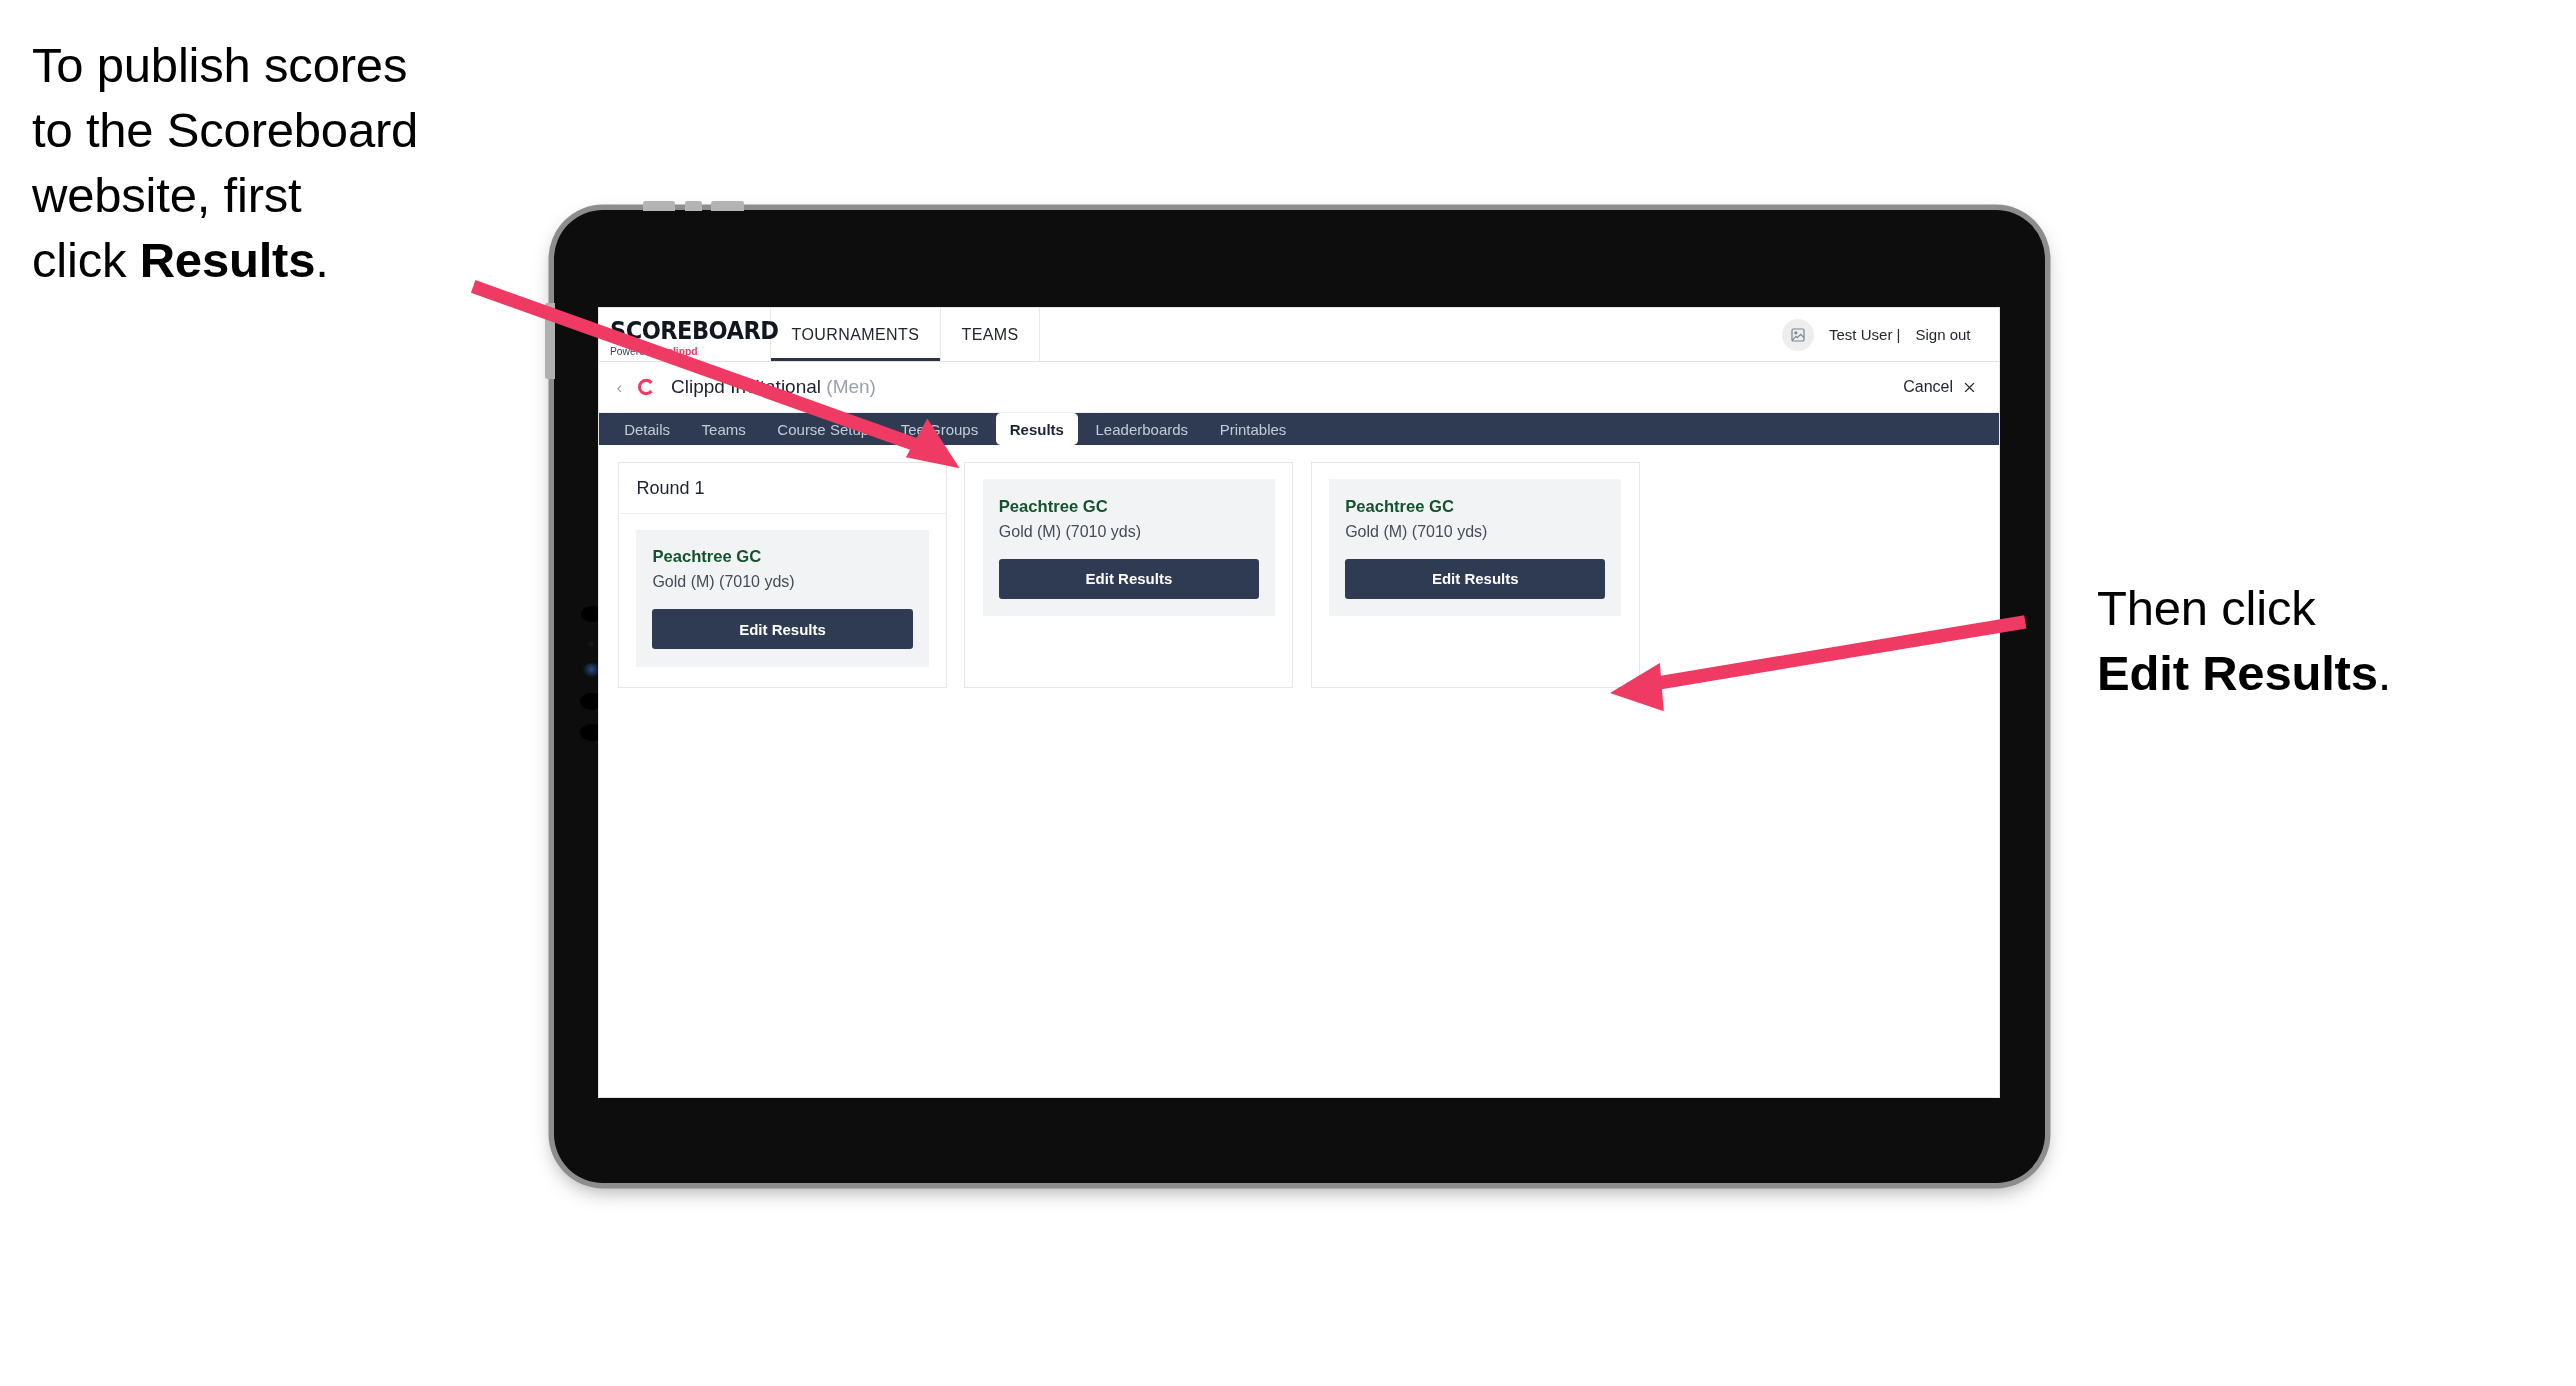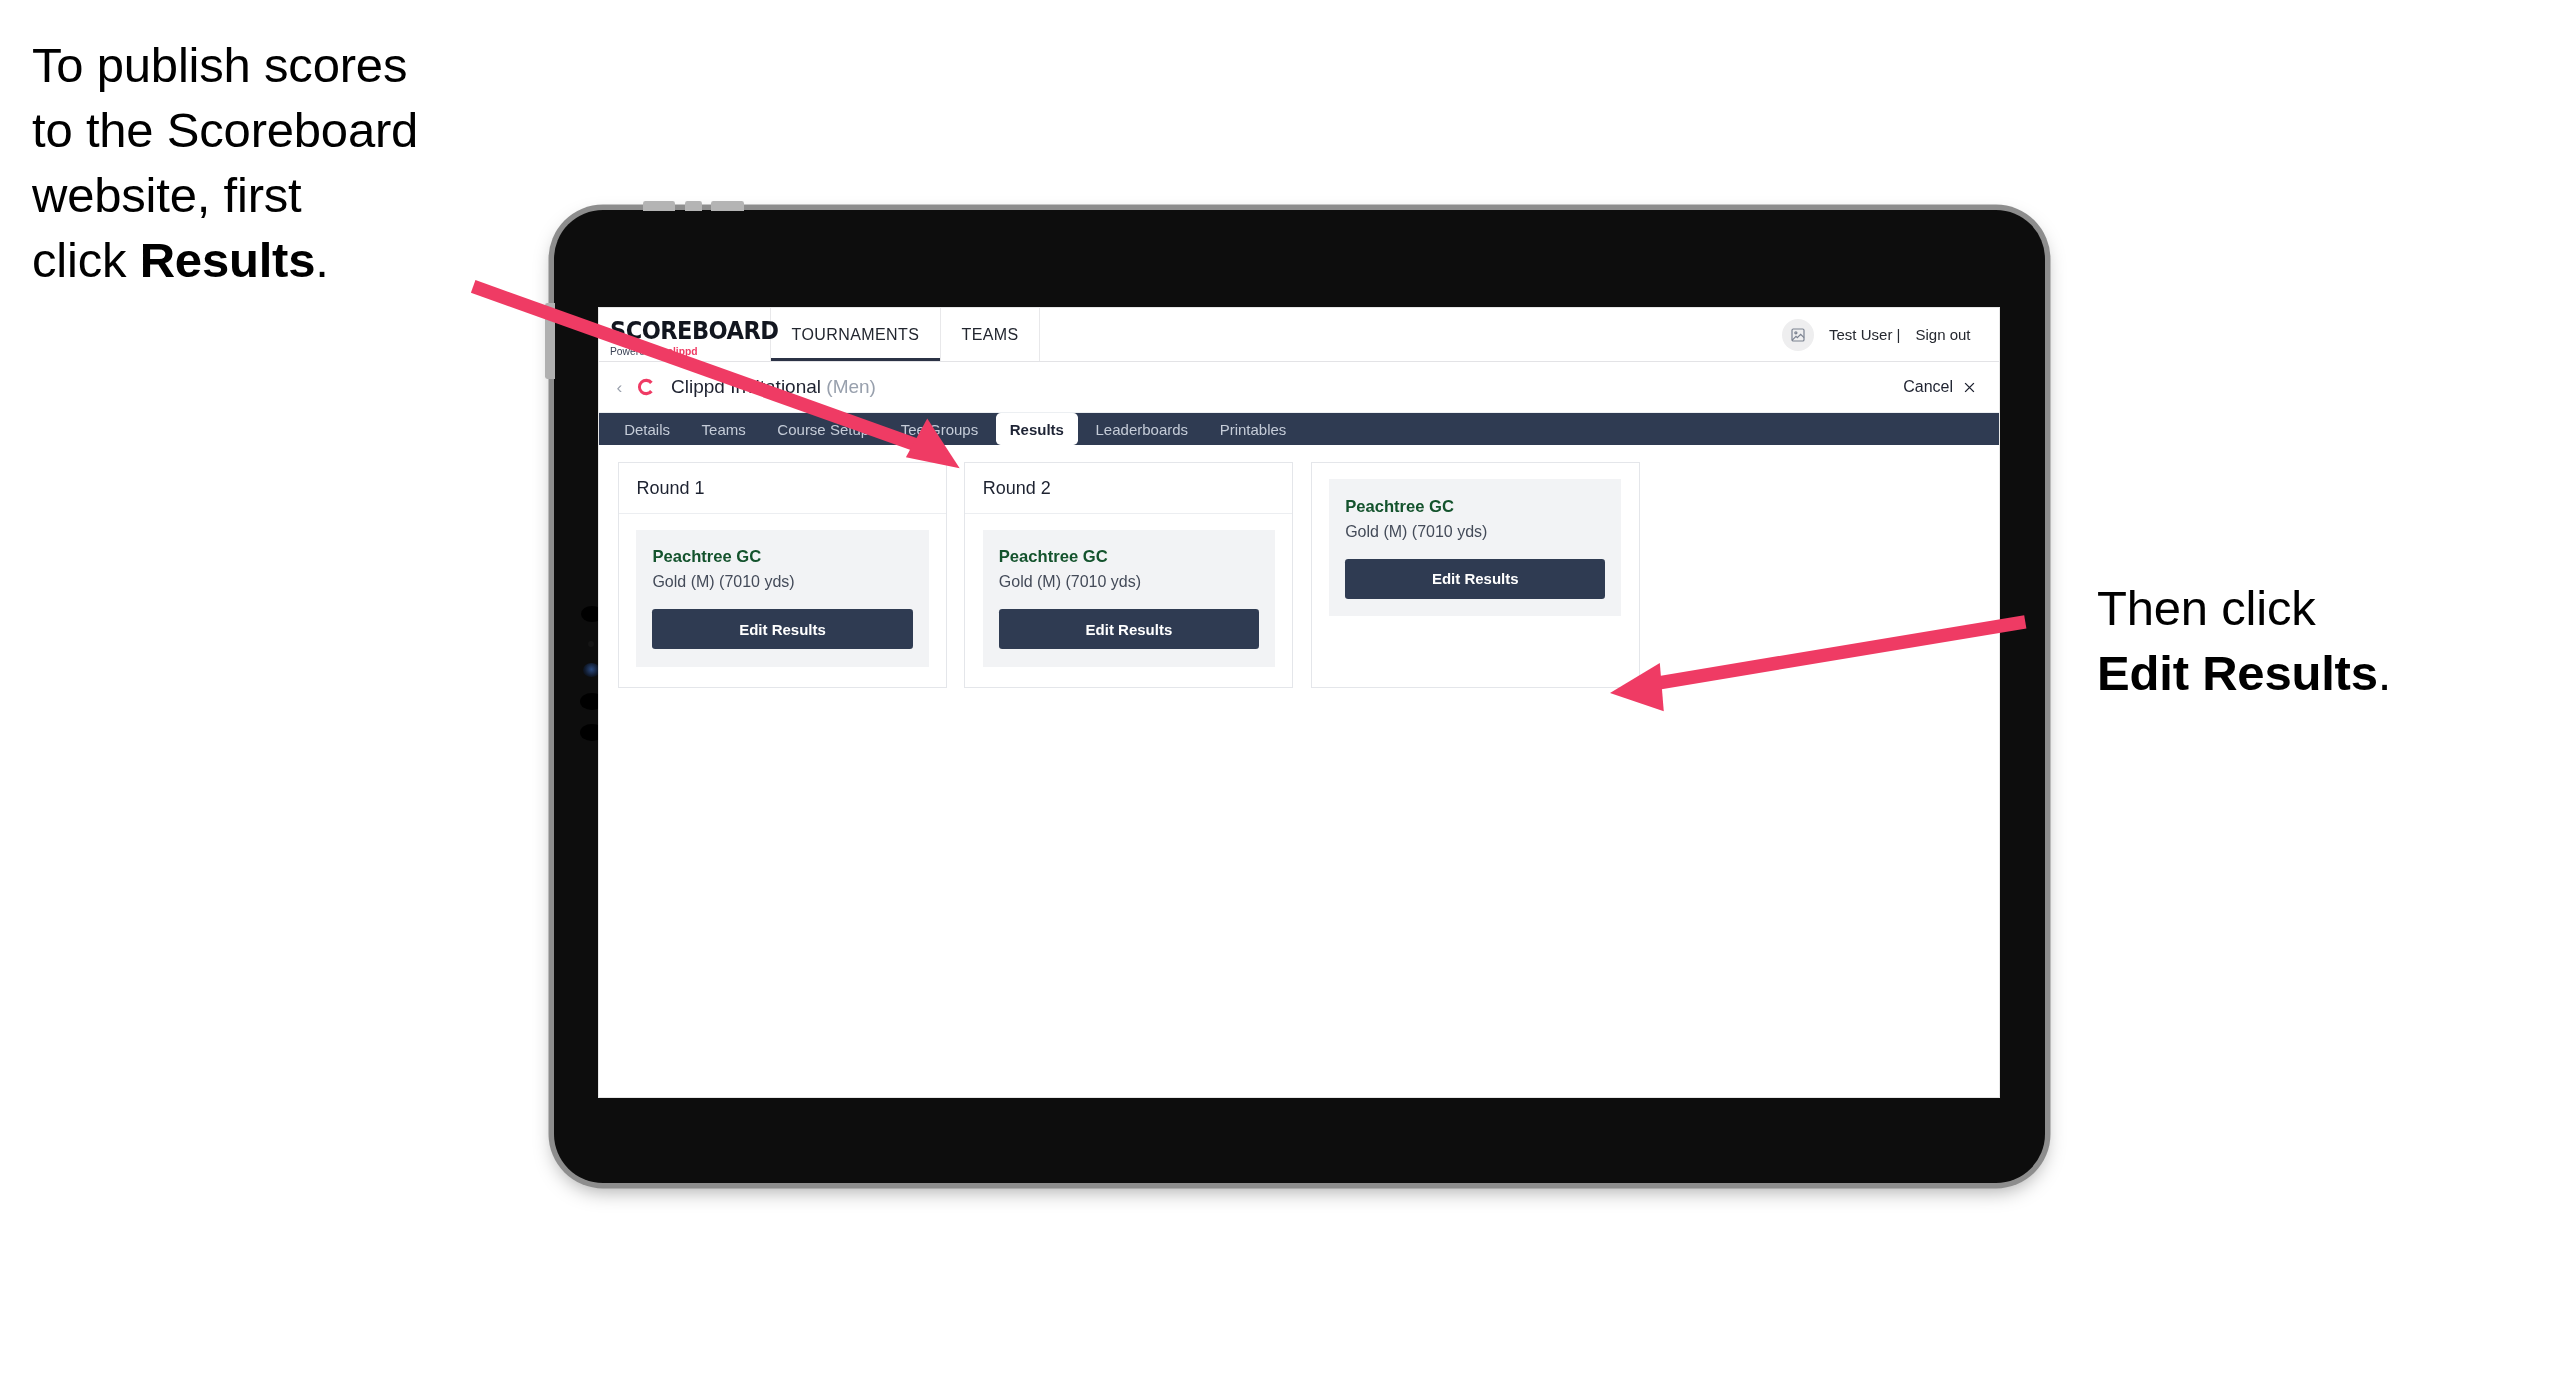--- a/index.html
+++ b/index.html
@@ -378,21 +378,20 @@
           <div class="round-body">
             <div class="course-panel">
               <div class="course-name">Peachtree GC</div>
               <div class="course-tee">Gold (M) (7010 yds)</div>
               <button class="edit-btn">Edit Results</button>
             </div>
           </div>
         </div>
 
         <div class="round-card">
-          <div class="round-head">Round 2</div>
           <div class="round-body">
             <div class="course-panel">
               <div class="course-name">Peachtree GC</div>
               <div class="course-tee">Gold (M) (7010 yds)</div>
               <button class="edit-btn">Edit Results</button>
             </div>
           </div>
         </div>
 
         <div class="round-card">

